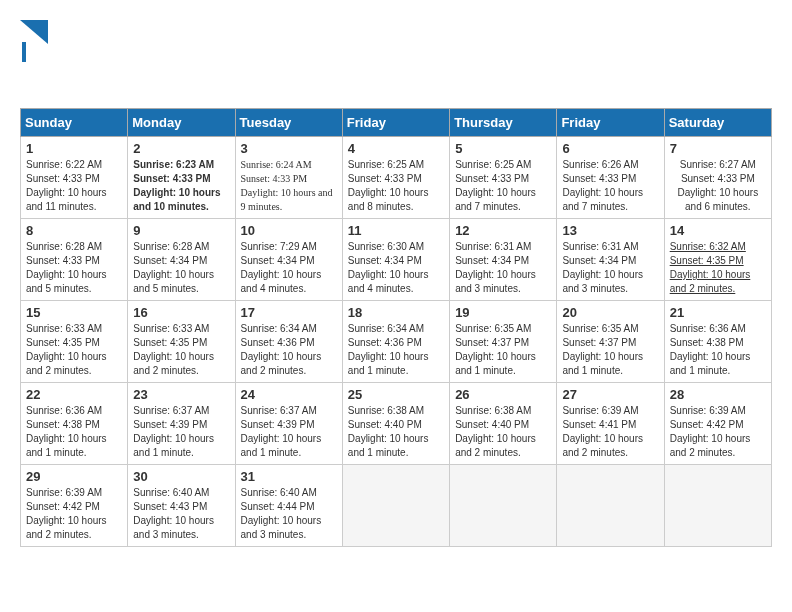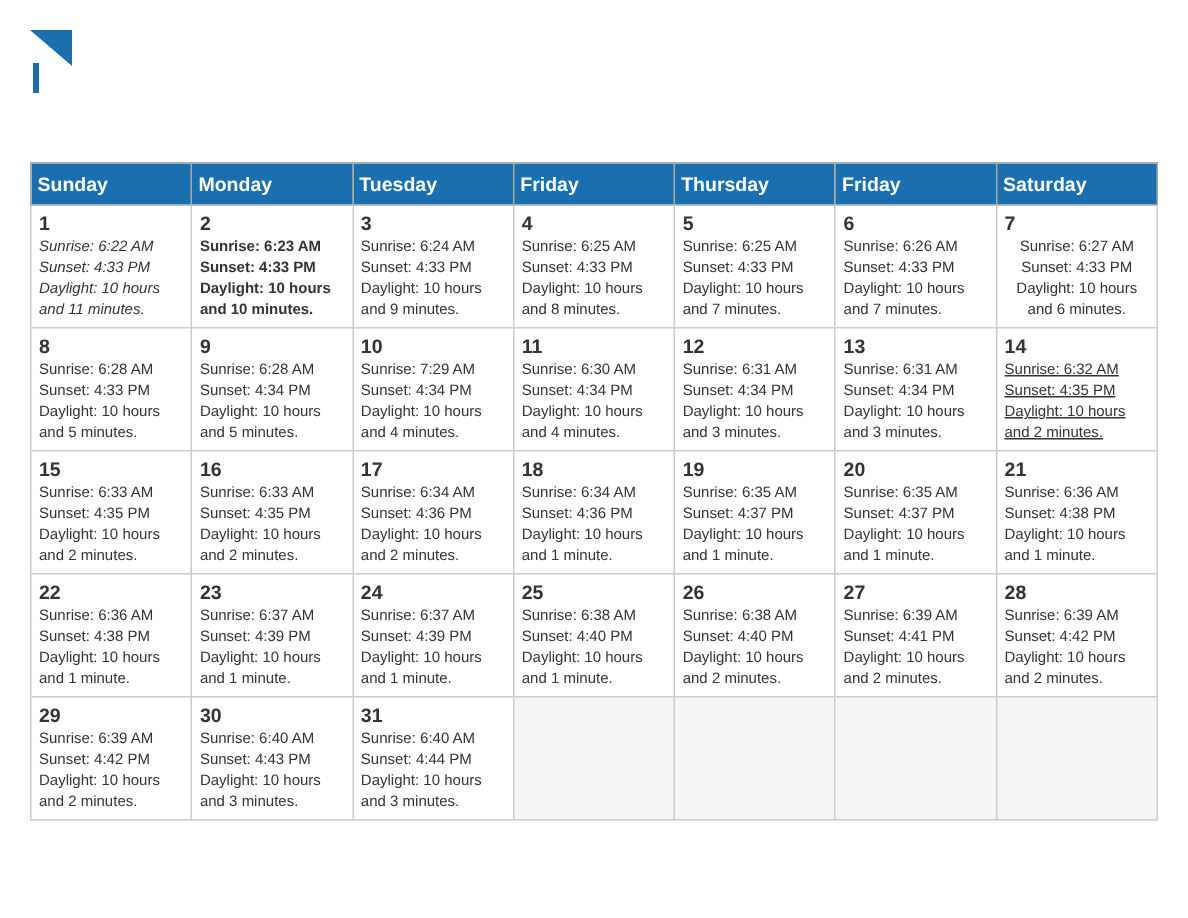--- a/index.html
+++ b/index.html
@@ -113,33 +113,33 @@
         <th>Friday</th>
         <th>Thursday</th>
         <th>Friday</th>
         <th>Saturday</th>
       </tr>
   </thead>
   <tbody id="calendar-body">
   <tr>
         <td>
           <span class="day-num">1</span>
-          <div class="day-info" style="white-space: pre-line; font-style: italic;">Sunrise: 6:22 AM
+          <div class="day-info" style="white-space: pre-line;">Sunrise: 6:22 AM
 Sunset: 4:33 PM
 Daylight: 10 hours and 11 minutes.</div>
         </td>
         <td>
           <span class="day-num">2</span>
           <div class="day-info" style="white-space: pre-line; font-weight: bold;">Sunrise: 6:23 AM
 Sunset: 4:33 PM
 Daylight: 10 hours and 10 minutes.</div>
         </td>
         <td>
           <span class="day-num">3</span>
-          <div class="day-info" style="white-space: pre-line;">Sunrise: 6:24 AM
+          <div class="day-info" style="white-space: pre-line; font-family: Liberation Serif, serif;">Sunrise: 6:24 AM
 Sunset: 4:33 PM
 Daylight: 10 hours and 9 minutes.</div>
         </td>
         <td>
           <span class="day-num">4</span>
           <div class="day-info" style="white-space: pre-line;">Sunrise: 6:25 AM
 Sunset: 4:33 PM
 Daylight: 10 hours and 8 minutes.</div>
         </td>
         <td>

